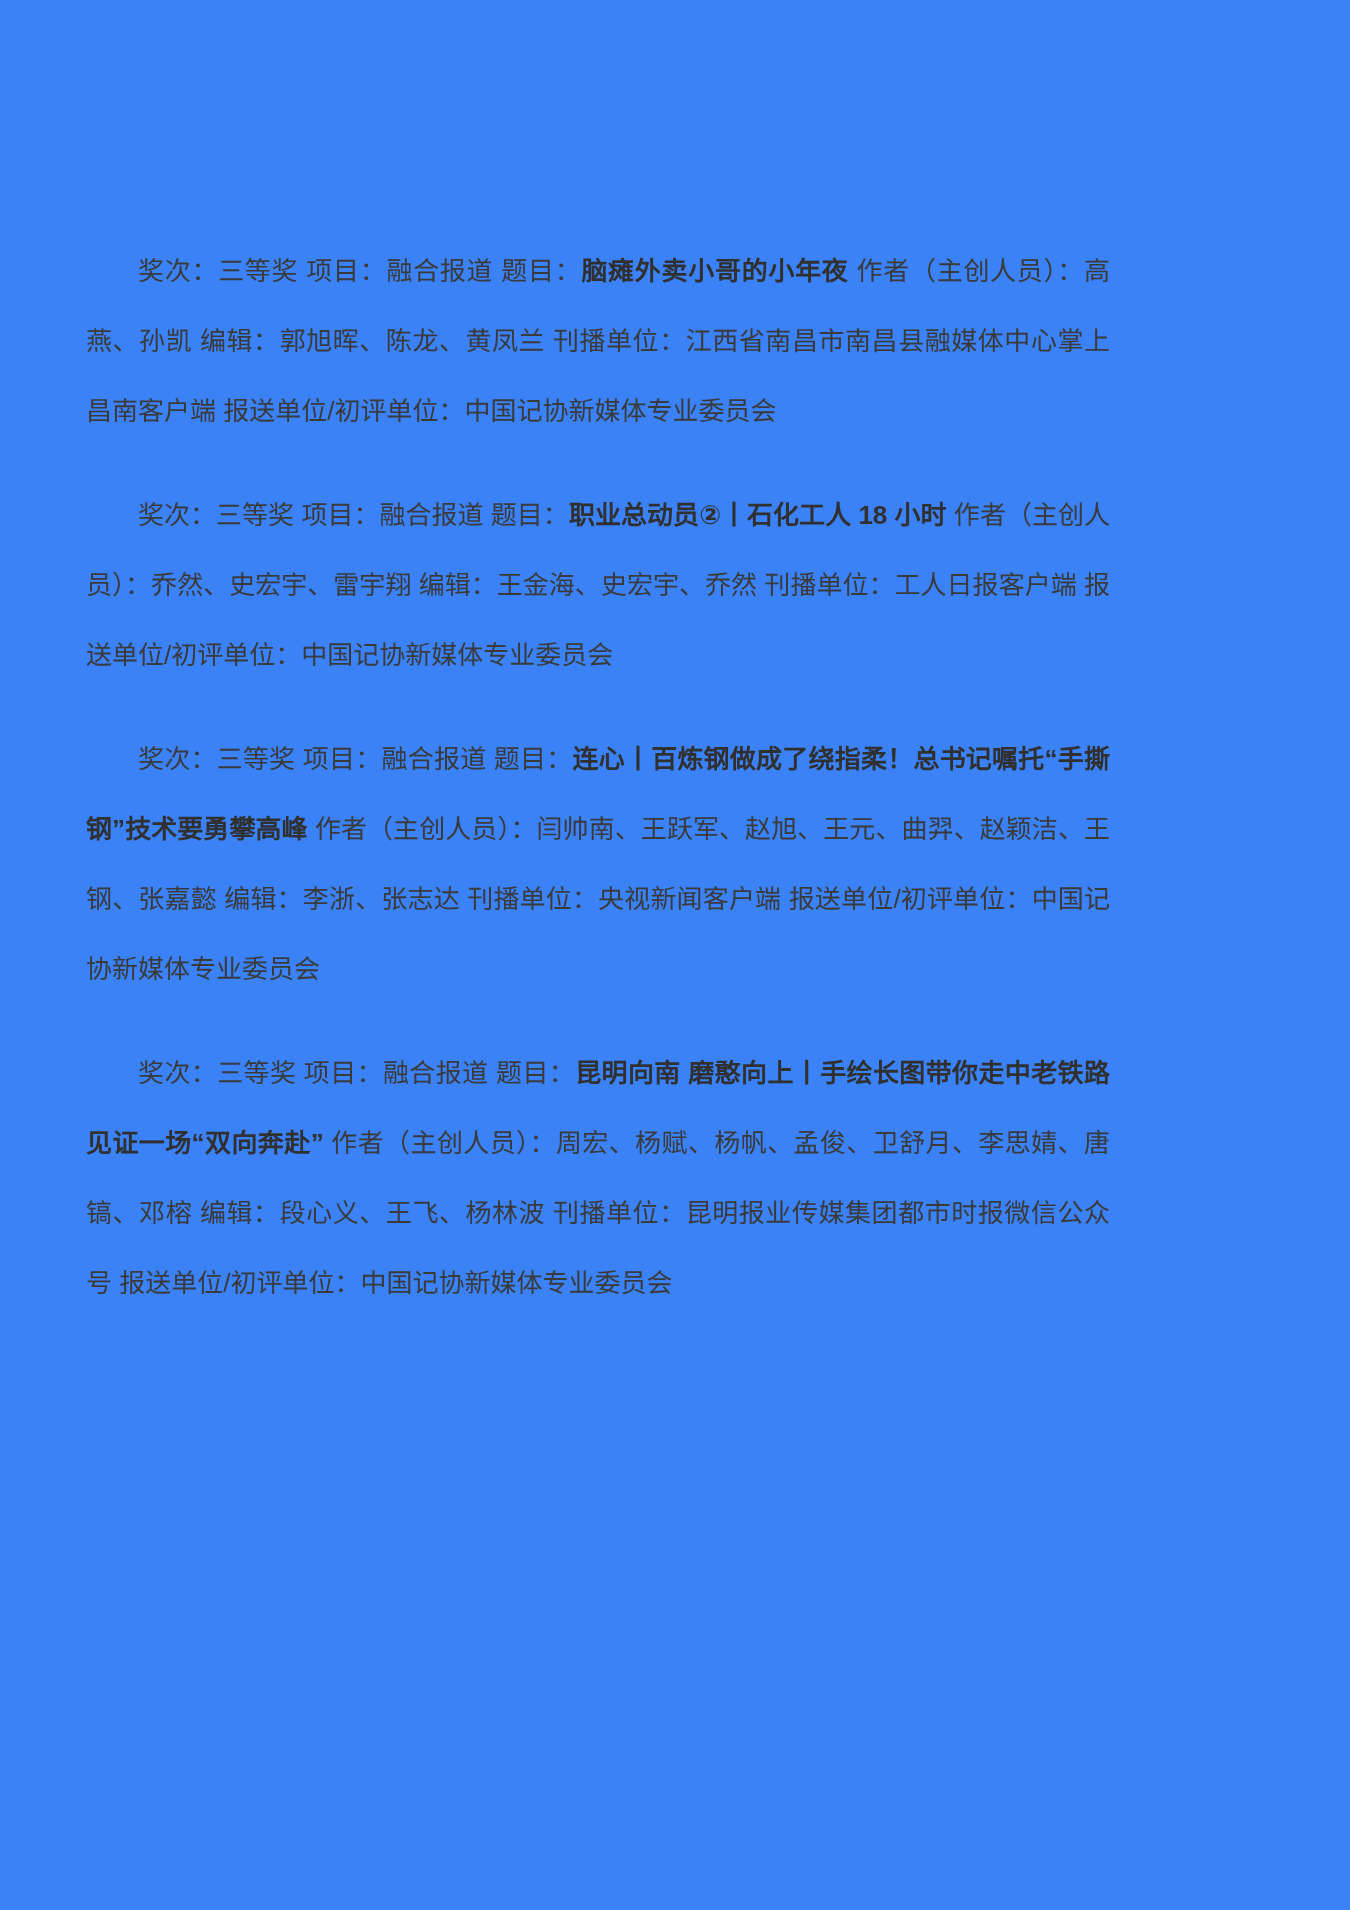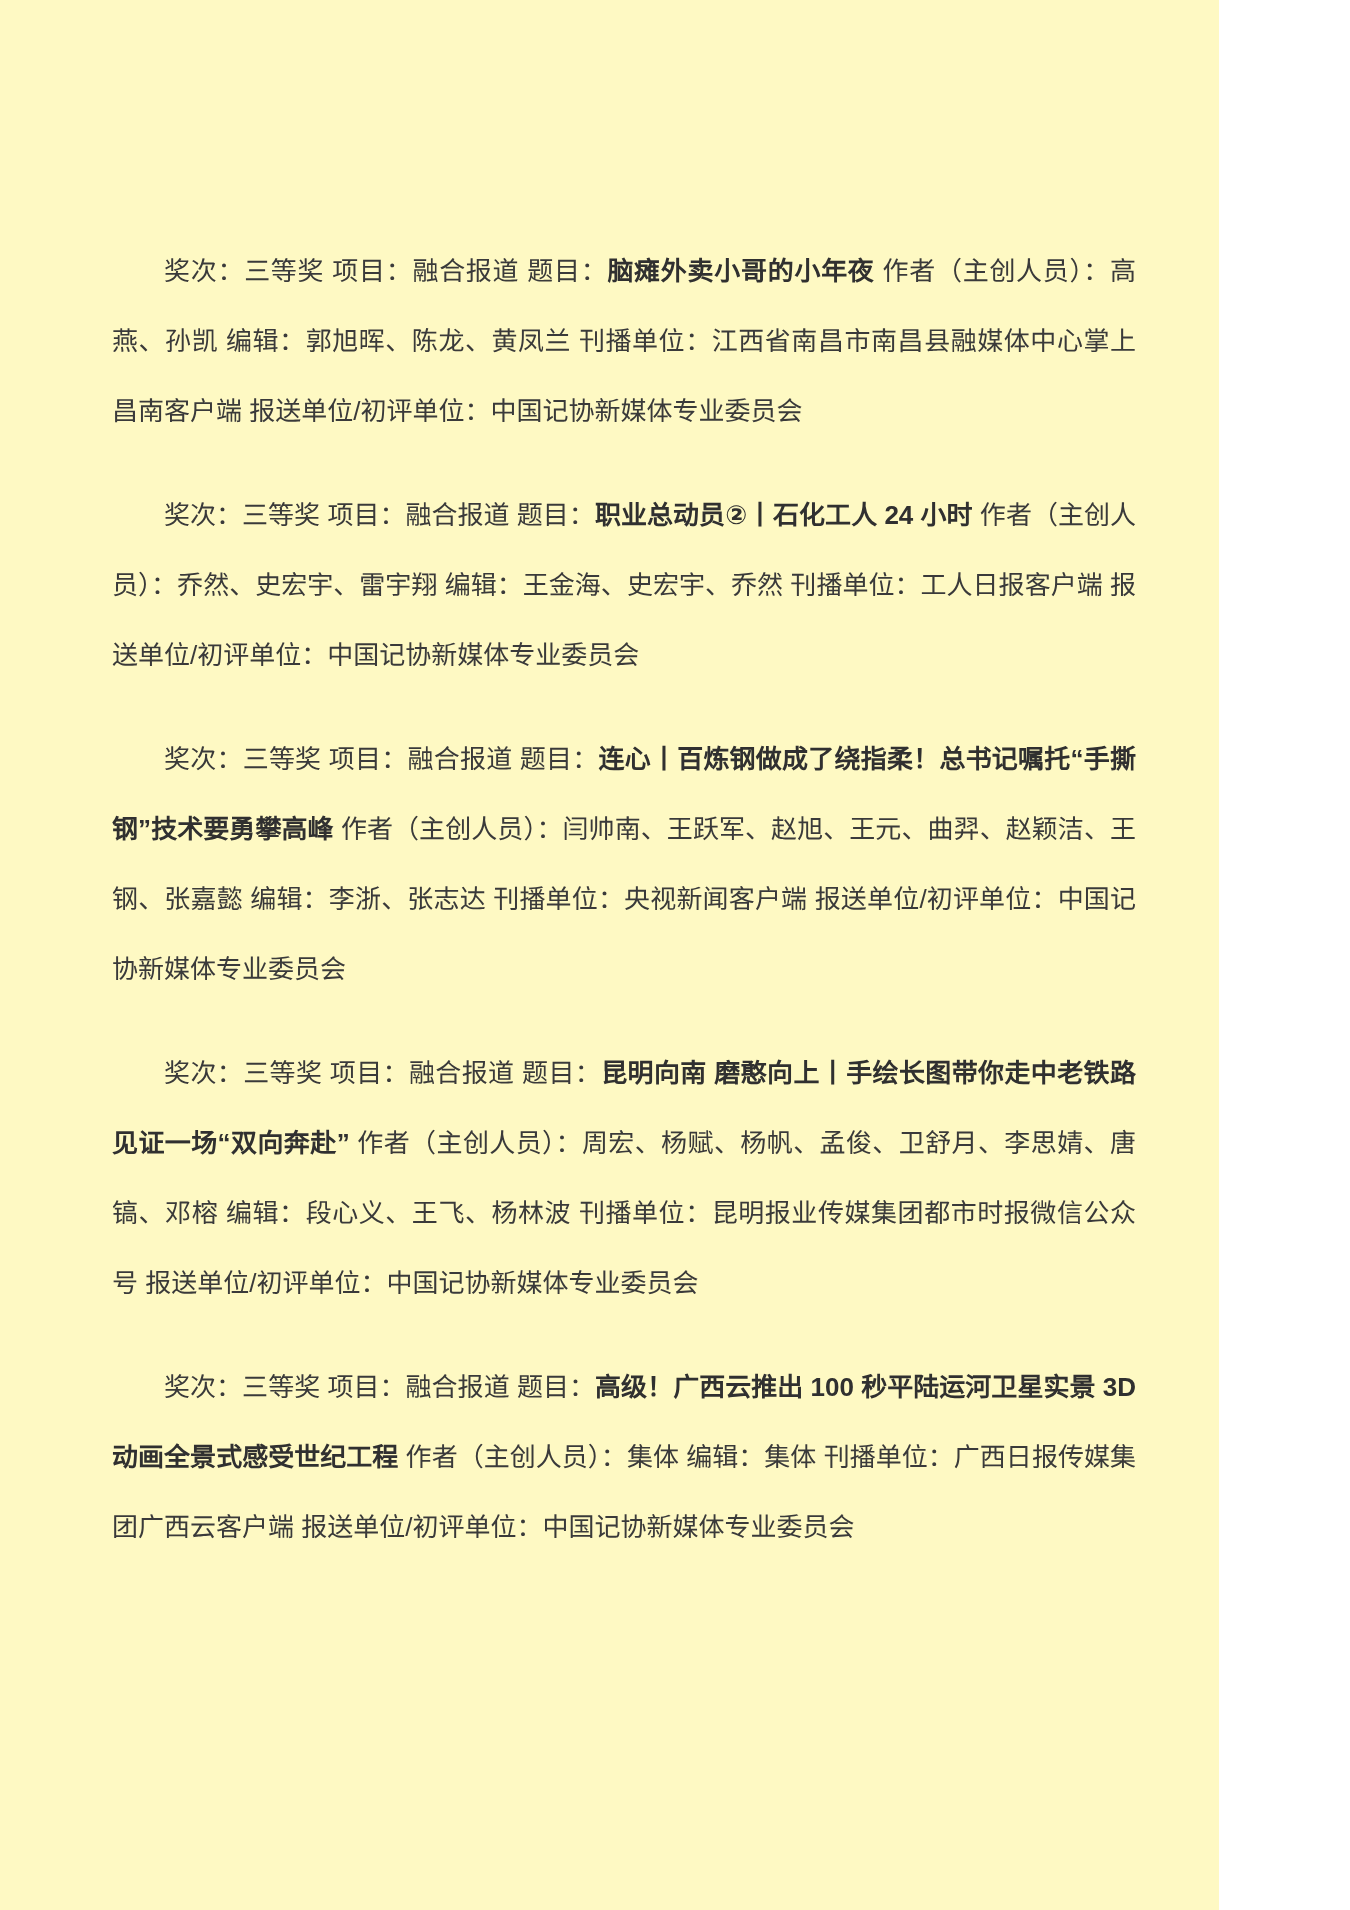--- a/index.html
+++ b/index.html
@@ -8,24 +8,24 @@
     background: #ffffff;
   }
   body {
     width: 1350px;
     height: 1910px;
     overflow: hidden;
     font-family: "Liberation Sans", "DejaVu Sans", sans-serif;
   }
   .doc-page {
     box-sizing: border-box;
-    width: 1219px;
+    width: 1350px;
     height: 1910px;
-    padding: 236px 148px 0 112px;
-    background: #fef9c3;
+    padding: 236px 148px 0 86px;
+    background: #3b82f6;
   }
   .doc-body {
     width: 1024px;
   }
   .doc-body p {
     margin: 0 0 34px 0;
     font-size: 26px;
     line-height: 70px;
     color: #3a3a3a;
     text-align: justify;
@@ -40,18 +40,17 @@
   .doc-body p span.seg-normal {
     font-weight: normal;
   }
 </style>
 </head>
 <body>
 
 <div class="doc-page">
   <div class="doc-body" id="doc-body">
       <p><span class="seg-normal">奖次：三等奖 项目：融合报道 题目：</span><span class="seg-bold">脑瘫外卖小哥的小年夜</span><span class="seg-normal"> 作者（主创人员）：高燕、孙凯 编辑：郭旭晖、陈龙、黄凤兰 刊播单位：江西省南昌市南昌县融媒体中心掌上昌南客户端 报送单位/初评单位：中国记协新媒体专业委员会</span></p>
-      <p><span class="seg-normal">奖次：三等奖 项目：融合报道 题目：</span><span class="seg-bold">职业总动员②丨石化工人 24 小时</span><span class="seg-normal"> 作者（主创人员）：乔然、史宏宇、雷宇翔 编辑：王金海、史宏宇、乔然 刊播单位：工人日报客户端 报送单位/初评单位：中国记协新媒体专业委员会</span></p>
+      <p><span class="seg-normal">奖次：三等奖 项目：融合报道 题目：</span><span class="seg-bold">职业总动员②丨石化工人 18 小时</span><span class="seg-normal"> 作者（主创人员）：乔然、史宏宇、雷宇翔 编辑：王金海、史宏宇、乔然 刊播单位：工人日报客户端 报送单位/初评单位：中国记协新媒体专业委员会</span></p>
       <p><span class="seg-normal">奖次：三等奖 项目：融合报道 题目：</span><span class="seg-bold">连心丨百炼钢做成了绕指柔！总书记嘱托“手撕钢”技术要勇攀高峰</span><span class="seg-normal"> 作者（主创人员）：闫帅南、王跃军、赵旭、王元、曲羿、赵颖洁、王钢、张嘉懿 编辑：李浙、张志达 刊播单位：央视新闻客户端 报送单位/初评单位：中国记协新媒体专业委员会</span></p>
       <p><span class="seg-normal">奖次：三等奖 项目：融合报道 题目：</span><span class="seg-bold">昆明向南 磨憨向上丨手绘长图带你走中老铁路 见证一场“双向奔赴”</span><span class="seg-normal"> 作者（主创人员）：周宏、杨赋、杨帆、孟俊、卫舒月、李思婧、唐镐、邓榕 编辑：段心义、王飞、杨林波 刊播单位：昆明报业传媒集团都市时报微信公众号 报送单位/初评单位：中国记协新媒体专业委员会</span></p>
-      <p><span class="seg-normal">奖次：三等奖 项目：融合报道 题目：</span><span class="seg-bold">高级！广西云推出 100 秒平陆运河卫星实景 3D 动画全景式感受世纪工程</span><span class="seg-normal"> 作者（主创人员）：集体 编辑：集体 刊播单位：广西日报传媒集团广西云客户端 报送单位/初评单位：中国记协新媒体专业委员会</span></p>
     </div>
 </div>
 
 </body></html>

